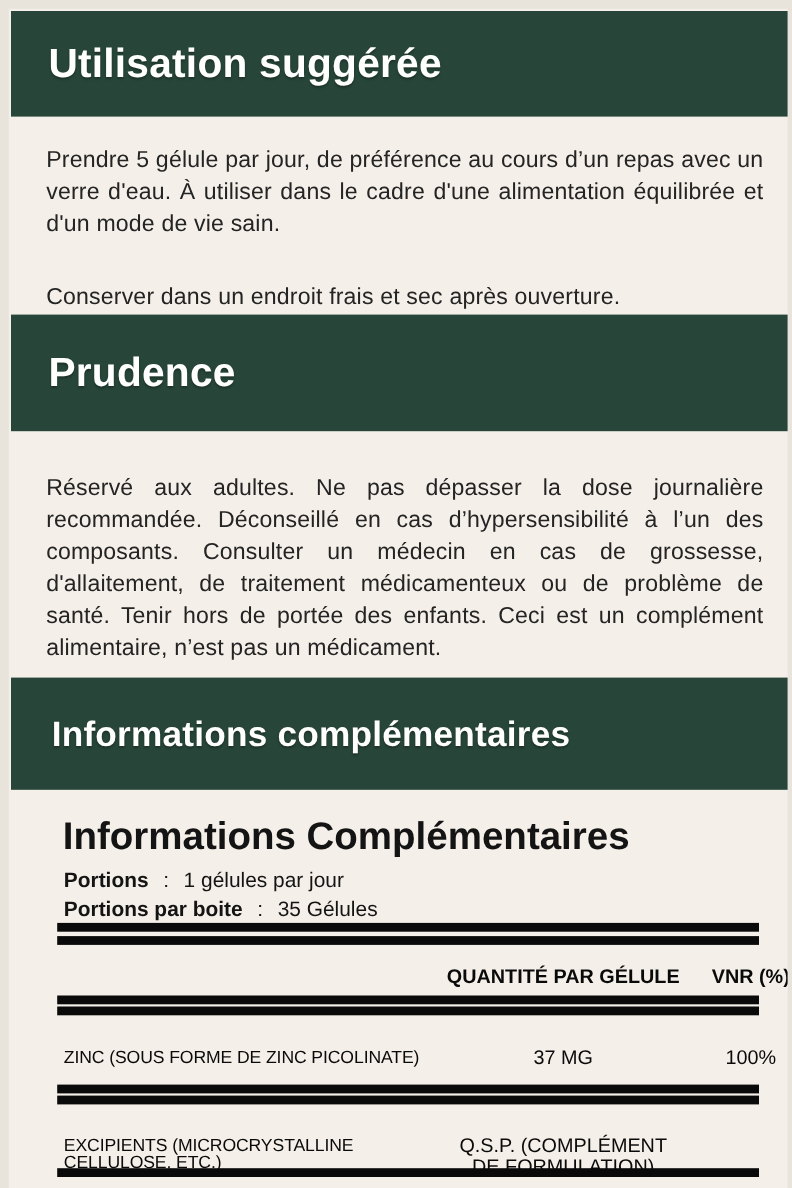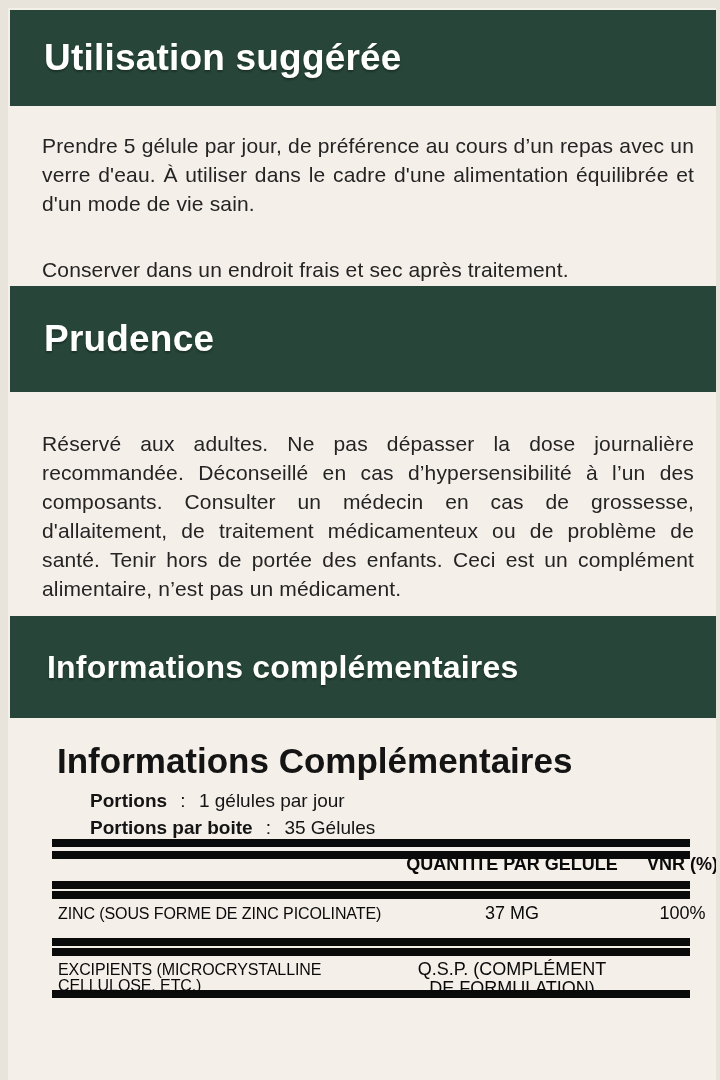--- a/index.html
+++ b/index.html
@@ -61,41 +61,40 @@
     font-weight: 700;
     color: #141414;
     white-space: nowrap;
   }
   .servings-line {
     position: absolute;
     left: 42px;
     font-size: 19px;
     color: #141414;
     white-space: nowrap;
-    margin-left: 32px;
   }
   .servings-1 { top: 778px; }
   .servings-2 { top: 805px; }
   .servings-line .lbl { font-weight: 700; }
 
   .facts-table {
     position: absolute;
     top: 827px;
     left: 40px;
     width: 646px;
     color: #0a0a0a;
   }
   .rule { background: #0a0a0a; }
   .rule-top-a { height: 3px; margin-bottom: 4px; }
   .rule-top-b { height: 4px; }
   .sep-thick { height: 4px; }
   .sep-thin  { height: 2px; margin-top: 2px; }
   .rule-bottom { height: 6px; }
 
-  .t-row { position: relative; }
+  .t-row { position: relative; margin-top: 24px; }
   .t-row.header-row { height: 22px; }
   .t-row.zinc-row   { height: 39px; }
   .t-row.excip-row  { height: 34px; }
 
   .cell { position: absolute; }
   .cell-name { left: 2px;   width: 345px; text-align: left; }
   .cell-amt  { left: 345px; width: 230px; text-align: center; }
   .cell-vnr  { left: 575px; width: 111px; text-align: center; }
 
   .header-row .cell { bottom: 2px; font-weight: 700; font-size: 18px; white-space: nowrap; }
@@ -108,21 +107,21 @@
 <body>
 
 <div class="page">
 
   <header class="band band-1">
     <h1 class="band-title">Utilisation suggérée</h1>
   </header>
 
   <div class="body-block body-1">
     <p>Prendre 5 gélule par jour, de préférence au cours d’un repas avec un verre d'eau. À utiliser dans le cadre d'une alimentation équilibrée et d'un mode de vie sain.</p>
-    <p>Conserver dans un endroit frais et sec après traitement.</p>
+    <p>Conserver dans un endroit frais et sec après ouverture.</p>
   </div>
 
   <header class="band band-2">
     <h1 class="band-title">Prudence</h1>
   </header>
 
   <div class="body-block body-2">
     <p>Réservé aux adultes. Ne pas dépasser la dose journalière recommandée. Déconseillé en cas d’hypersensibilité à l’un des composants. Consulter un médecin en cas de grossesse, d'allaitement, de traitement médicamenteux ou de problème de santé. Tenir hors de portée des enfants. Ceci est un complément alimentaire, n’est pas un médicament.</p>
   </div>
 

